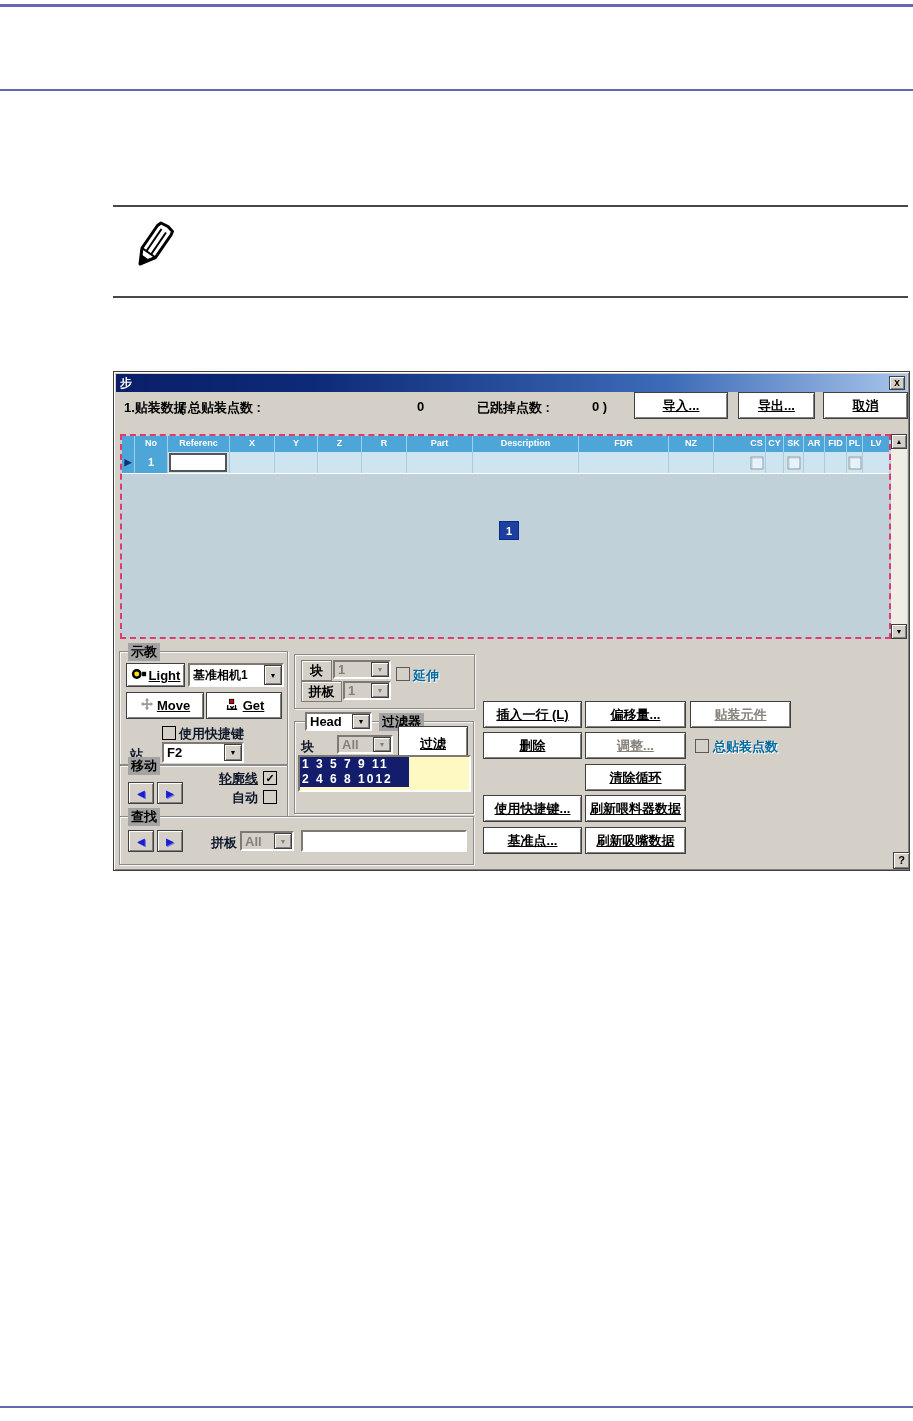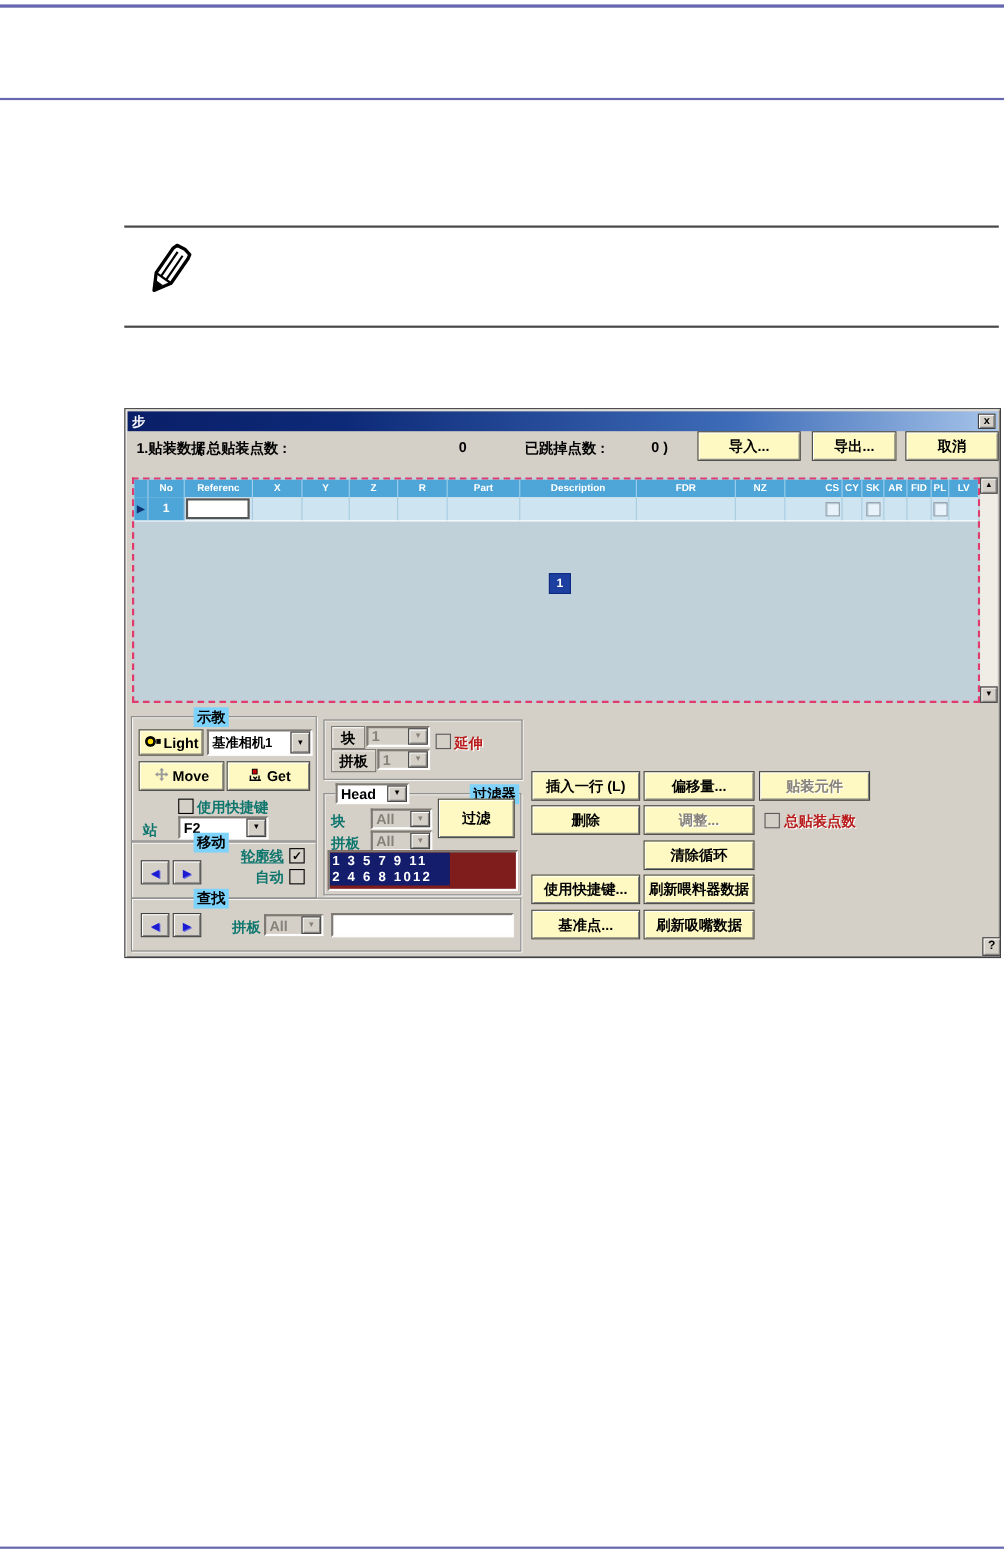--- a/index.html
+++ b/index.html
@@ -20,24 +20,24 @@
   .titlebar{position:absolute;left:2px;top:2px;right:2px;height:18px;
             background:linear-gradient(90deg,#0a1f68 0%,#0d2a78 25%,#3e6cb8 70%,#a6c4ea 100%);
             display:flex;align-items:center;}
   .titletext{color:#fff;font-weight:bold;font-size:12px;padding-left:4px;flex:1;}
   .closebtn{width:16px;height:14px;margin-right:2px;background:#d4d0c8;border:1px solid #404040;
             box-shadow:inset 1px 1px 0 #fff, inset -1px -1px 0 #808080;
             font-size:10px;font-weight:bold;line-height:12px;text-align:center;padding:0;}
 
   .ilbl{position:absolute;font-size:13px;font-weight:bold;color:#000;white-space:nowrap;}
 
-  .btn3{position:absolute;background:#fef9c3;border:1px solid #404040;
+  .btn3{position:absolute;background:#ffffff;border:1px solid #404040;
         box-shadow:inset 1px 1px 0 #ffffff, inset -1px -1px 0 #808080;
         font-family:"Liberation Sans",sans-serif;font-size:13px;font-weight:bold;color:#000;
-        display:flex;align-items:center;justify-content:center;padding:0;white-space:nowrap;}
+        display:flex;align-items:center;justify-content:center;padding:0;white-space:nowrap;text-decoration:underline;}
   .btn3.dis{color:#86827a;text-shadow:1px 1px 0 #ffffff;}
 
   
   .gridwrap{position:absolute;left:6px;top:62px;width:787px;height:205px;display:flex;}
   .grid{flex:1;border:2px dashed #e03a6e;background:#c1d1d9;display:flex;flex-direction:column;overflow:hidden;}
   .ghead{display:flex;height:16px;background:#4da5d8;}
   .hc{border-right:1px solid #9fd0ee;box-sizing:border-box;color:#fff;font-size:9px;font-weight:bold;
       text-align:center;line-height:15px;overflow:hidden;white-space:nowrap;}
   .grow1{display:flex;height:21px;background:#cfe4f1;border-bottom:1px solid #ffffff;}
   .rc{border-right:1px solid #a8cbe0;box-sizing:border-box;position:relative;font-size:11px;}
@@ -56,24 +56,24 @@
          display:flex;align-items:center;justify-content:center;}
   .vscroll{width:16px;background:#d4d0c8;display:flex;flex-direction:column;}
   .sbtn{width:16px;height:15px;background:#d4d0c8;border:1px solid #404040;
         box-shadow:inset 1px 1px 0 #fff, inset -1px -1px 0 #808080;
         font-size:7px;line-height:13px;text-align:center;padding:0;color:#000;}
   .strack{flex:1;background:#efede6;}
 
   
   .group{position:absolute;border:1px solid #8a8a8a;
          box-shadow:1px 1px 0 rgba(255,255,255,.8), inset 1px 1px 0 rgba(255,255,255,.8);}
-  .legend{position:absolute;top:-9px;left:8px;background:#7dd3fc;padding:0 3px;
-          font-size:13px;font-weight:bold;white-space:nowrap;margin-left:48px;}
-  .glbl{position:absolute;font-size:13px;font-weight:bold;white-space:nowrap;color:#0f766e;}
-  .glbl.dis{color:#b91c1c;text-shadow:1px 1px 0 #fff;}
+  .legend{position:absolute;top:-9px;left:8px;background:#a3a3a3;padding:0 3px;
+          font-size:13px;font-weight:bold;white-space:nowrap;}
+  .glbl{position:absolute;font-size:13px;font-weight:bold;white-space:nowrap;color:#0f172a;}
+  .glbl.dis{color:#0369a1;text-shadow:1px 1px 0 #fff;}
 
   .combo{position:absolute;background:#fff;border:2px solid;border-color:#7e7a73 #fdfdfd #fdfdfd #7e7a73;
          display:flex;box-sizing:border-box;}
   .combo .cval{flex:1;font-size:13px;font-weight:bold;padding:0 0 0 3px;overflow:hidden;white-space:nowrap;
                display:flex;align-items:center;}
   .combo .carr{width:16px;background:#d4d0c8;border:1px solid #404040;
                box-shadow:inset 1px 1px 0 #fff, inset -1px -1px 0 #808080;
                font-size:7px;display:flex;align-items:center;justify-content:center;color:#000;}
   .combo.dis{background:#d4d0c8;}
   .combo.dis .cval{color:#86827a;}
@@ -88,21 +88,21 @@
   .abtn span{color:#1b1bd4;font-size:13px;text-shadow:1px 1px 0 #6a6ae0;}
   .boxlbl{position:absolute;border:1px solid #7e7a73;box-shadow:inset 1px 1px 0 #fff;background:#d4d0c8;
           display:flex;align-items:center;justify-content:center;font-size:13px;font-weight:bold;}
   .sunkeninput{position:absolute;background:#fff;border:2px solid;
                border-color:#7e7a73 #fdfdfd #fdfdfd #7e7a73;font-size:13px;padding:0 2px;box-sizing:border-box;}
 
   .hintbar{position:absolute;left:369px;top:286px;width:424px;height:23px;background:#1080c8;
            border:1px solid #0a5a94;color:#fff;font-size:13px;font-weight:bold;line-height:21px;
            padding-left:5px;box-sizing:border-box;white-space:nowrap;overflow:hidden;}
 
-  .listbox{position:absolute;left:3px;top:51px;width:169px;height:33px;background:#7f1d1d;
+  .listbox{position:absolute;left:3px;top:33px;width:169px;height:33px;background:#fef9c3;
            border:2px solid;border-color:#7e7a73 #fdfdfd #fdfdfd #7e7a73;overflow:hidden;}
   .sel{display:block;width:107px;background:#131d6b;color:#fff;font-size:12px;font-weight:bold;
        line-height:15px;letter-spacing:2px;padding-left:2px;white-space:nowrap;}
 
   .helpbtn{position:absolute;left:779px;top:480px;width:17px;height:17px;background:#d4d0c8;
            border:1px solid #404040;box-shadow:inset 1px 1px 0 #fff, inset -1px -1px 0 #808080;
            font-size:11px;font-weight:bold;text-align:center;line-height:15px;padding:0;}
   .icon{display:inline-block;}
 </style>
 </head>

